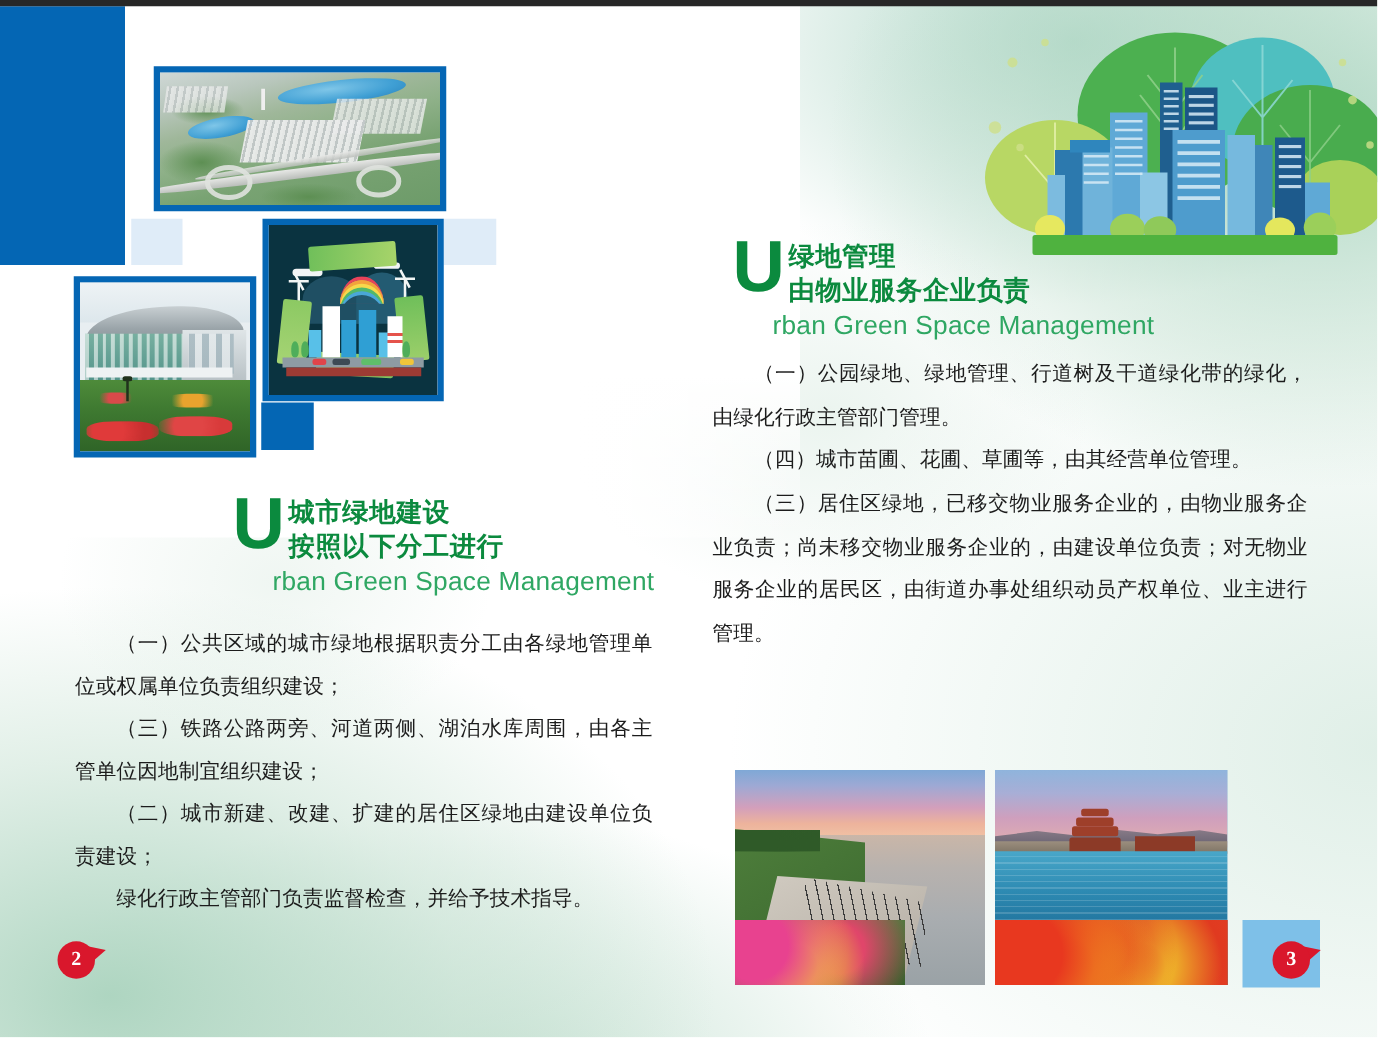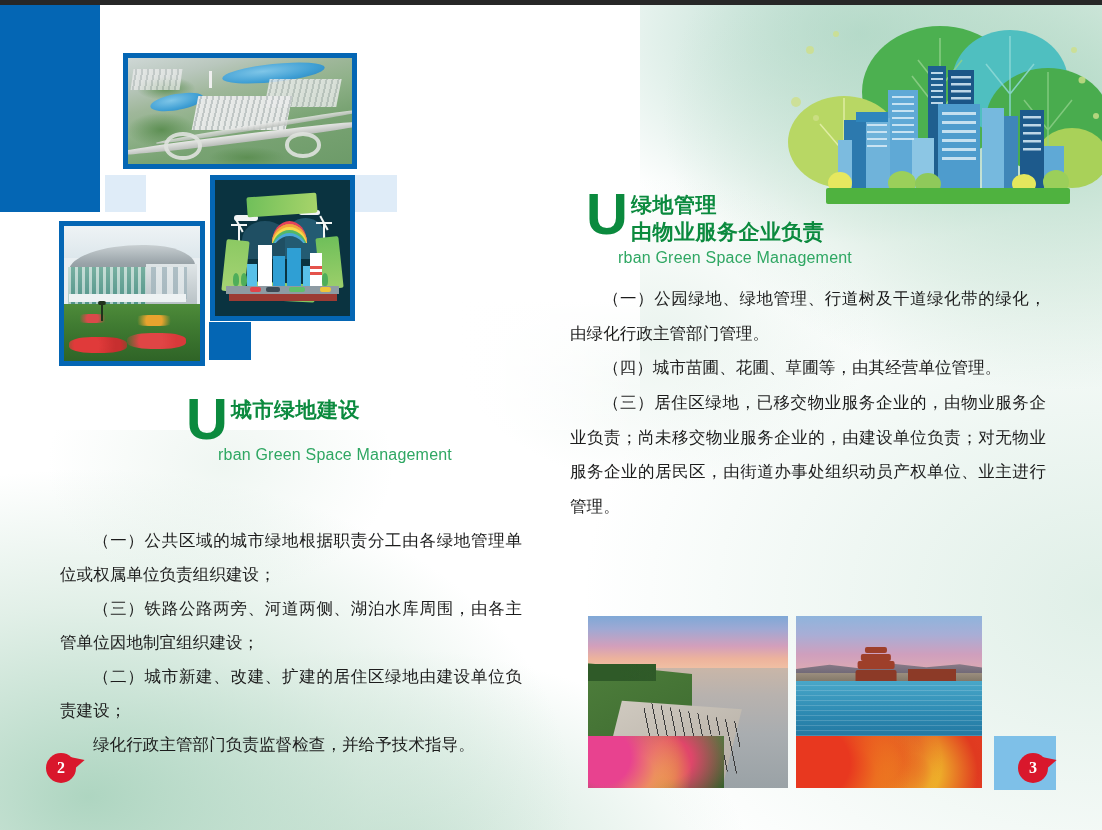--- a/index.html
+++ b/index.html
@@ -343,21 +343,21 @@
   }
   .heading .cn-1, .heading .cn-2 {
     font-size: 21px;
     font-weight: 700;
     line-height: 1.28;
     color: #0b8a3e;
     letter-spacing: 0.5px;
     font-family: "DejaVu Sans", "Liberation Sans", sans-serif;
   }
   .heading .en {
-    font-size: 16px;
+    font-size: 21px;
     color: #2fa763;
     letter-spacing: 0.2px;
     margin-top: 3px;
     margin-left: 32px;
     font-family: "Liberation Sans", sans-serif;
     white-space: nowrap;
   }
 
   .heading-left  { left: 186px; top: 395px; }
   .heading-right { left: 586px; top: 190px; }
@@ -370,21 +370,21 @@
     font-family: "DejaVu Sans", "Liberation Sans", sans-serif;
   }
   .body-col p {
     font-size: 16.5px;
     line-height: 2.06;
     text-align: justify;
     text-justify: inter-ideograph;
     text-indent: 2em;
     letter-spacing: 0.1px;
   }
-  .body-left  { left: 60px;  top: 524px; width: 462px; }
+  .body-left  { left: 60px;  top: 498px; width: 462px; }
   .body-right { left: 570px; top: 282px; width: 476px; }
   .body-right p { line-height: 2.1; }
 
   
   .photo-pair {
     position: absolute;
     left: 588px; top: 616px;
     width: 394px; height: 172px;
     display: flex;
     gap: 8px;
@@ -724,20 +724,21 @@
         <circle cx="322" cy="30" r="3"></circle>
       </g>
     </svg>
   </div>
 
   <div class="heading heading-left">
     <div class="row1">
       <span class="bigU">U</span>
       <span class="cn">
         <span class="cn-1">城市绿地建设</span>
+        <span class="cn-2">按照以下分工进行</span>
       </span>
     </div>
     <div class="en">rban Green Space Management</div>
   </div>
 
   <div class="body-col body-left">
     <p>（一）公共区域的城市绿地根据职责分工由各绿地管理单位或权属单位负责组织建设；</p>
     <p>（三）铁路公路两旁、河道两侧、湖泊水库周围，由各主管单位因地制宜组织建设；</p>
     <p>（二）城市新建、改建、扩建的居住区绿地由建设单位负责建设；</p>
     <p>绿化行政主管部门负责监督检查，并给予技术指导。</p>

